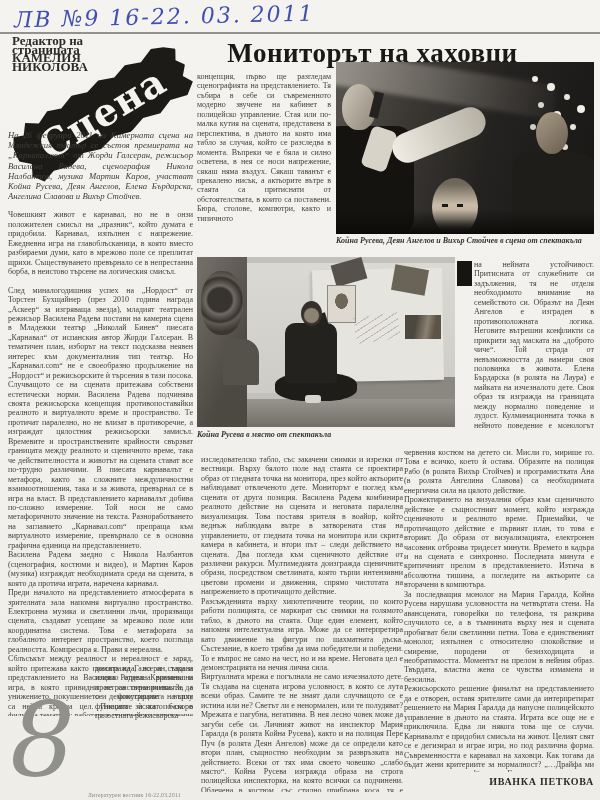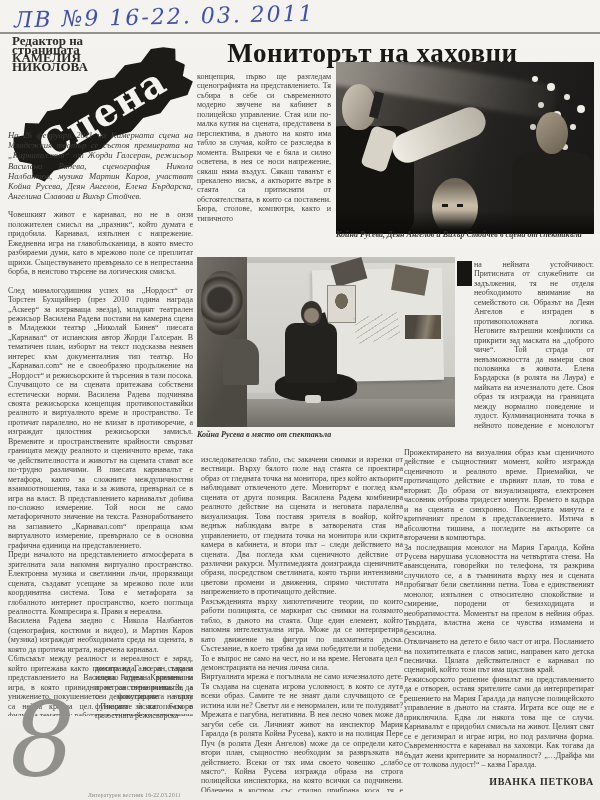--- a/index.html
+++ b/index.html
@@ -44,21 +44,21 @@
   .p1-sleeve{position:absolute;left:54px;top:58px;width:98px;height:30px;border-radius:16px;transform:rotate(-22deg);
     background:linear-gradient(90deg,#efece4,#b6b0a3);}
   .p1-face-c{position:absolute;left:96px;top:116px;width:46px;height:58px;border-radius:50%;
     background:linear-gradient(180deg,#6e6659 10%,#c9bda9 46%,#b4a795 70%,#2a2824 92%);}
   .p1-eyes{position:absolute;left:106px;top:142px;width:6px;height:3px;background:#1b1916;box-shadow:15px 0 0 #1b1916;}
   .p1-head-r{position:absolute;left:200px;top:50px;width:32px;height:42px;border-radius:50%;
     background:linear-gradient(140deg,#a89b87,#6a5f50);}
   .p1-body-r{position:absolute;left:176px;top:90px;width:88px;height:84px;border-radius:18px 26px 0 0;background:#1f1d1a;}
   .p1-floor{position:absolute;left:0;bottom:0;width:100%;height:24px;background:linear-gradient(180deg,rgba(10,10,8,0),#0c0b09);}
   .caption{font-size:8px;font-style:italic;font-weight:bold;color:#35342f;}
-  .caption1{left:336px;top:230px;width:258px;}
+  .caption1{left:336px;top:236px;width:258px;}
   .photo2{left:197px;top:257px;width:258px;height:170px;background:#c3c1bc;}
   .p2-wall{position:absolute;left:50px;top:6px;width:208px;height:130px;background:linear-gradient(180deg,#dbd9d3,#ceccc6);}
   .p2-panel{position:absolute;left:116px;top:12px;width:130px;height:112px;background:#e6e4de;transform:rotate(-1deg);
     box-shadow:-2px 2px 3px rgba(0,0,0,.14);}
   .p2-pic-tilt{position:absolute;left:136px;top:4px;width:32px;height:22px;background:#56514a;transform:rotate(-16deg);}
   .p2-pic-face{position:absolute;left:130px;top:28px;width:27px;height:36px;border:1px solid #8e897f;
     background:radial-gradient(ellipse 9px 11px at 50% 42%,#6e6758 68%,#ddd9d1 72%);}
   .p2-pic-top{position:absolute;left:196px;top:10px;width:34px;height:26px;background:#6a6357;transform:rotate(10deg);}
   .p2-pic-sm{position:absolute;left:208px;top:58px;width:36px;height:24px;
     background:linear-gradient(100deg,#4c473f 30%,#8a8171 60%,#5d5448 80%);}
@@ -154,38 +154,38 @@
 <div class="abs caption caption2">Койна Русева  в място от спектакъла</div>
 
 <div class="col col-right-narrow">
   <p>на нейната устойчивост. Притисната от служебните си задължения, тя не отделя необходимото внимание на семейството си. Образът на Деян Ангелов е изграден в противоположната логика. Неговите вътрешни конфликти са прикрити зад маската на „доброто чиче“. Той страда от невъзможността да намери своя половинка в живота. Елена Бърдарска (в ролята на Лаура) е майката на изчезналото дете. Своя образ тя изгражда на границата между нормално поведение и лудост. Кулминационната точка в нейното поведение е монологът преди началото на последната започваща минута. Тя е безсилна в тази игра. В съзнанието ѝ пробягват само спомените. Държи</p>
 </div>
 
 <div class="col col-left">
   <p class="lead gap">На 26 февруари 2011 на Камерната сцена на Младежкия театър се състоя премиерата на „Карнавал.com“ от Жорди Галсеран, режисьор Василена Радева, сценография Никола Налбантов, музика Мартин Каров, участват Койна Русева, Деян Ангелов, Елена Бърдарска, Ангелина Славова и Вихър Стойчев.</p>
   <p class="gap">Човешкият живот е карнавал, но не в онзи положителен смисъл на „празник“, който думата е придобила. Карнавал, изпълнен с напрежение. Ежедневна игра на главоблъсканица, в която вместо разбираеми думи, като в мрежово поле се преплитат щрихи. Съществуването превърнало се в непрестанна борба, в неистово търсене на логическия смисъл.</p>
   <p>След миналогодишния успех на „Нордост“ от Торстен Бухщайнер (през 2010 година награда „Аскеер“ за изгряваща звезда), младият театрален режисьор Василена Радева постави на камерна сцена в Младежки театър „Николай Бинев“ пиесата „Карнавал“ от испанския автор Жорди Галсеран. В тематичен план, изборът на текст подсказва неявен интерес към документалния тип театър. Но „Карнавал.com“ не е своеобразно продължение на „Нордост“ и режисьорските ѝ търсения в тази посока. Случващото се на сцената притежава собствени естетически норми. Василена Радева подчинява своята режисьорска концепция противопоставяйки реалното и виртуалното време и пространство. Те протичат паралелно, но не влизат в противоречие, а изграждат цялостния режисьорски замисъл. Времевите и пространствените крайности свързват границата между реалното и сценичното време, така че действителността и животът на сцената стават все по-трудно различими. В пиесата карнавалът е метафора, както за сложните междуличностни взаимоотношения, така и за живота, превърнал се в игра на власт. В представлението карнавалът добива по-сложно измерение. Той носи не само метафоричното значение на текста. Разноработването на заглавието „Карнавал.com“ препраща към виртуалното измерение, превърнало се в основна графична единица на представлението.</p>
+  <p>Василена Радева заедно с Никола Налбантов (сценография, костюми и видео), и Мартин Каров (музика) изграждат необходимата среда на сцената, в която да протича играта, наречена карнавал.</p>
   <p>Преди началото на представлението атмосферата в зрителната зала напомня виртуално пространство. Електронна музика и светлинни лъчи, прорязващи сцената, създават усещане за мрежово поле или координатна система. Това е метафората за глобалното интернет пространство, което поглъща реалността. Компресира я. Прави я нереална.</p>
-  <p>Василена Радева заедно с Никола Налбантов (сценография, костюми и видео), и Мартин Каров (музика) изграждат необходимата среда на сцената, в която да протича играта, наречена карнавал.</p>
   <p>Сблъсъкът между реалност и нереалност е заряд, който притежава както пиесата на Галсеран, така и представлението на Василена Радева. Криминална игра, в която привидни не са ограниченията, а унижението, покушението и демонстрацията на сила са нейна крайна цел. Пиесата засяга по-скоро филмова тематика: работата в полицейско управление върху спешен случай на отвлечено малко момиченце. Прилича повече на „парче“, откъс от живота. Представлението е определено в киножанра трилър. В това е скрита основната провокация на текста и сложността на неговото сценично поставяне. Игровият характер на текста в постановката на Василена Радева е пречупен през актуалната проблематика на прогресивно развиващите се технологии. За разширяване на реалното време и пространство в представлението се използва мултимедията като средство, което създава или доизгражда сценичните образи. Да разглеждаме мултимедията в това представление като част, изцяло подчинена на сценографското решение, не би било точно. Мултимедията</p>
 </div>
 
 <div class="abs page-number">8</div>
 
 <div class="col left-end">
   <p>доизгражда, но и създава изцяло отделна времева и пространствена рамка. За да се фокусираме върху функциите ѝ като база в цялостната режисьорска</p>
 </div>
 
 <div class="col col-bottom-mid">
   <p>изследователско табло, със закачени снимки и изрезки от вестници. Върху бялото поле над стаята се проектира образ от гледната точка на монитора, през който актьорите наблюдават отвлеченото дете. Мониторът е поглед към сцената от друга позиция. Василена Радева комбинира реалното действие на сцената и неговата паралелна визуализация. Това поставя зрителя в воайор, който веднъж наблюдава вътре в затворената стая на управлението, от гледната точка на монитора или скрита камера в кабинета, и втори път – следи действието на сцената. Два погледа към сценичното действие от различни ракурси. Мултимедията доизгражда сценичните образи, посредством светлината, която търпи интензивни цветови промени и движения, спрямо чистотата на напрежението в протичащото действие.</p>
   <p>Разсъжденията върху хипотетичните теории, по които работи полицията, се маркират със снимки на голямото табло, в дъното на стаята. Още един елемент, който напомня интелектуална игра. Може да се интерпретира като движение на фигури по шахматната дъска. Състезание, в което трябва да има победители и победени. То е въпрос не само на чест, но и на време. Неговата цел е демонстрацията на нечия лична сила.</p>
   <p>Виртуалната мрежа е погълнала не само изчезналото дете. Тя създава на сцената игрова условност, в която се лута всеки образ. Самите те не знаят дали случващото се е истина или не? Светът ли е ненормален, или те полудяват? Мрежата е пагубна, негативна. В нея лесно човек може да загуби себе си. Личният живот на инспектор Мария Гаралда (в ролята Койна Русева), както и на полицая Пере Пуч (в ролята Деян Ангелов) може да се определи като втори план, същностно необходим за развръзката на действието. Всеки от тях има своето човешко „слабо място“. Койна Русева изгражда образа на строга полицейска инспекторка, на която всички са подчинени. Облечена в костюм, със стилно прибрана коса, тя е доминиращата фигура, на чиито заповеди се подчиняват останалите. Многократно докосва кактуса в саксията на бюрото си, символ</p>
 </div>
 
 <div class="col col-right-bottom">
+  <p>червения костюм на детето си. Мисли го, мирише го. Това е всичко, което ѝ остава.  Образите на полицая Рабо (в ролята Вихър Стойчев) и програмистката Ана (в ролята Ангелина Славова) са необходимата енергична сила на цялото действие.</p>
   <p>Прожектирането на визуалния образ към сценичното действие е същностният момент, който изгражда сценичното и реалното време. Приемайки, че протичащото действие е първият план, то това е вторият. До образа от визуализацията, електронен часовник отброява тридесет минути. Времето в кадъра и на сцената е синхронно. Последната минута е критичният прелом в представлението. Изтича в абсолютна тишина, а погледите на актьорите са вторачени в компютъра.</p>
   <p>За последващия монолог на Мария Гаралда, Койна Русева нарушава условността на четвъртата стена. На авансцената, говорейки по телефона, тя разкрива случилото се, а в тъмнината върху нея и сцената пробягват бели светлинни петна. Това е единственият монолог, изпълнен с относително спокойствие и смирение, породени от безизходицата и необратимостта. Моментът на прелом в нейния образ. Твърдата, властна жена се чувства измамена и безсилна.</p>
-  <p>Отвличането на детето е било част от игра. Посланието на похитителката е гласов запис, направен като детска песничка. Цялата действителност е карнавал по сценарий, който този път има щастлив край.</p>
   <p>Режисьорското решение финалът на представлението да е отворен, оставя зрителите сами да интерпретират решението на Мария Гаралда да напусне полицейското управление в дъното на стаята. Играта все още не е приключила. Едва ли някога това ще се случи. Карнавалът е придобил смисъла на живот. Целият свят се е дегизирал и играе игри, но под различна форма. Съвременността е карнавал на хаховци. Как тогава да бъдат жени критериите за нормалност? „…Драйфа ми се от толкова лудост!“ – казва Гаралда.</p>
 </div>
 
 <div class="abs byline">ИВАНКА ПЕТКОВА</div>
 <div class="abs footer-issue">Литературен вестник 16-22.03.2011</div>
 
 </body></html>

